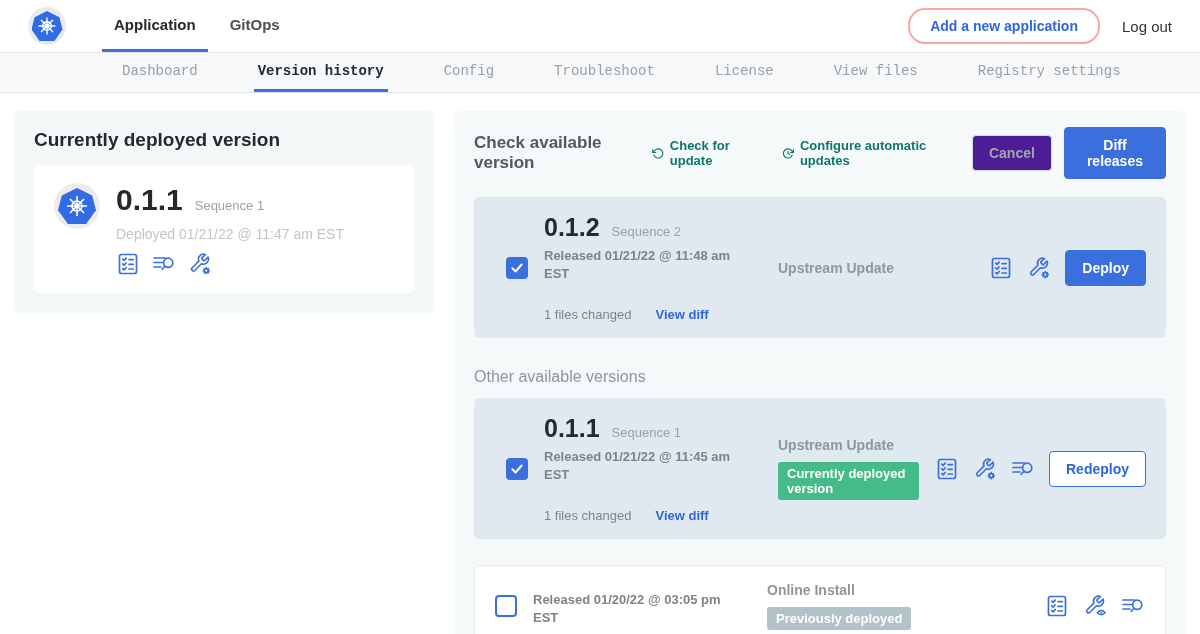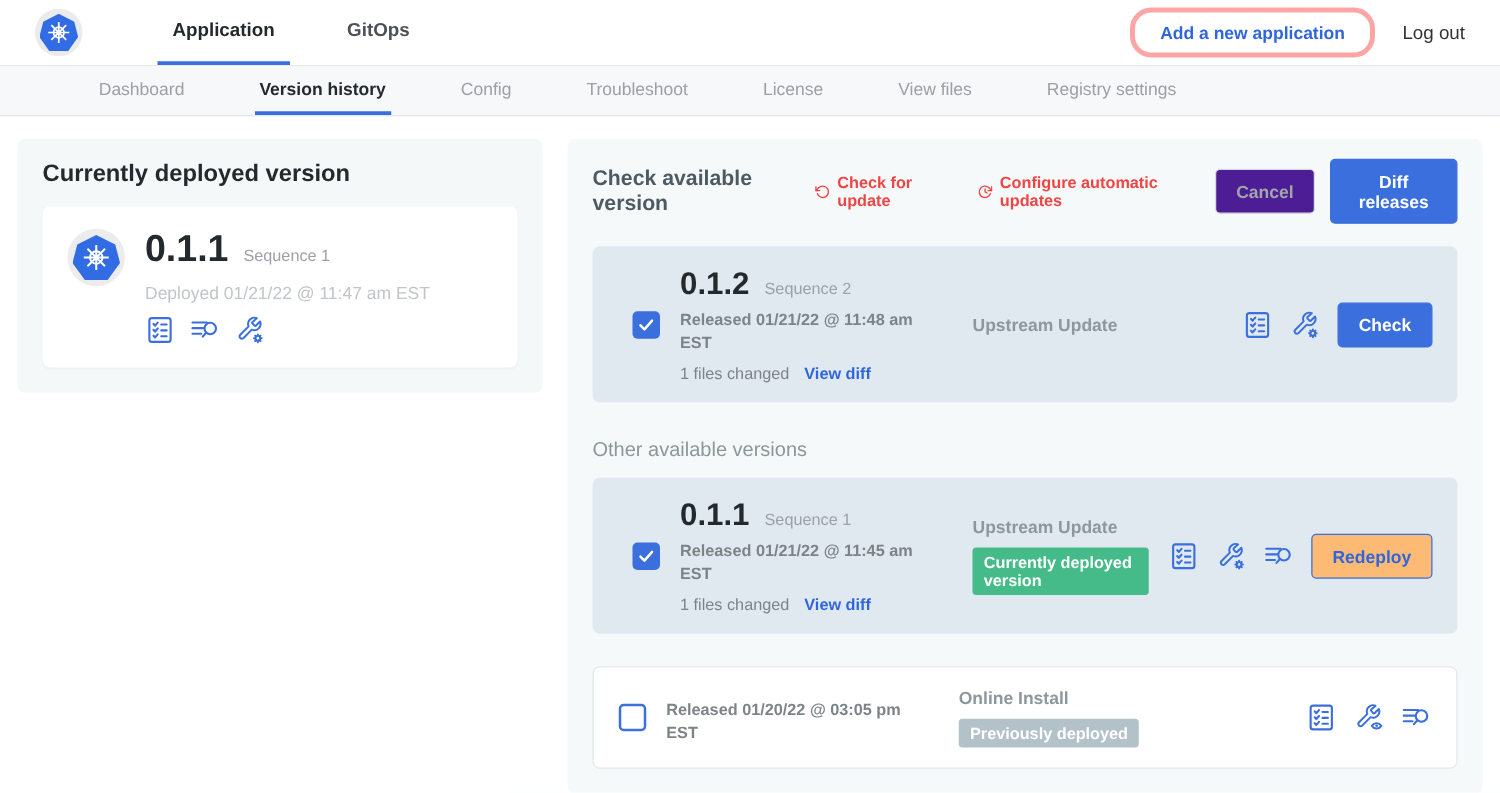--- a/index.html
+++ b/index.html
@@ -1,39 +1,39 @@
 <!DOCTYPE html>
 <html><head>
 <meta charset="utf-8">
 <style>
   * { margin:0; padding:0; box-sizing:border-box; }
   html,body { width:1200px; height:634px; overflow:hidden; background:#fff;
     font-family:"Liberation Sans", sans-serif; color:#323639; }
 
   
   .topnav { height:53px; display:flex; align-items:stretch; border-bottom:1px solid #e7e9ea;
-    background:#fff; padding:0 28px;gap:24px; }
+    background:#fff; padding:0 28px; }
   .brand { display:flex; align-items:center; margin-right:36px; }
   .logo-circle { width:38px; height:38px; border-radius:50%; background:#e9ebec;
     display:flex; align-items:center; justify-content:center; }
   .logo-hept { width:31px; height:30px; background:#326ce5; display:flex; align-items:center; justify-content:center;
     clip-path:polygon(50% 0%, 90% 21%, 100% 62%, 74% 100%, 26% 100%, 0% 62%, 10% 21%); }
   .logo-hept svg { width:22px; height:22px; }
   .topnav-tab { display:flex; align-items:center; padding:0 12px; font-size:15px; font-weight:bold;
     color:#4a5055; cursor:pointer; border-bottom:3px solid transparent; margin-right:10px; }
   .topnav-tab.active { color:#24292e; border-bottom-color:#3b6fdd; }
   .topnav-right { margin-left:auto; display:flex; align-items:center; gap:22px; }
-  .pill-btn { border:4px solid #fca5a5; color:#3066dd; background:#fff; font-weight:bold;
+  .pill-btn { border:2px solid #fca5a5; color:#3066dd; background:#fff; font-weight:bold;
     font-size:14px; border-radius:17px; padding:8px 20px; cursor:pointer;
     font-family:"Liberation Sans", sans-serif; }
   .logout { font-size:15px; color:#2f3337; cursor:pointer;text-align:right; }
 
   
   .subnav { height:40px; background:#f7f8f9; border-bottom:1px solid #e4e7e9;
-    display:flex; align-items:stretch; padding-left:75px; }
+    display:flex; align-items:stretch; padding-left:118px;font-family:Liberation Mono, monospace; }
   .subnav-tab { display:flex; align-items:center; padding:0 4px; margin-right:52px;
     font-size:14px; color:#9aa0a5; cursor:pointer; border-bottom:3px solid transparent; }
   .subnav-tab.active { color:#24292e; font-weight:bold; border-bottom-color:#3b6fdd; }
 
   
   .content { display:flex; gap:20px; padding:18px 14px; align-items:flex-start; }
 
   .deployed-panel { width:420px; background:#f4f8f9; border-radius:6px; padding:18px 20px 20px; }
   .deployed-panel h2 { font-size:19px; color:#24292e; margin-bottom:14px; }
   .deployed-card { background:#fff; border-radius:6px; padding:18px 20px; display:flex; gap:16px;
@@ -46,41 +46,41 @@
   .ver-big { font-size:30px; font-weight:bold; color:#24292e; }
   .seq { font-size:13px; color:#9ba1a5; }
   .deployed-at { font-size:14px; color:#c0c5c8; margin:9px 0 10px; }
   .icon-row { display:flex; align-items:center; gap:12px; color:#3b6fdd; }
   .icon-row svg { width:24px; height:24px; cursor:pointer; display:block; }
 
   
   .updates-panel { flex:1; background:#f6f9fa; border-radius:6px; padding:16px 20px 20px; min-height:507px; }
   .up-header { display:flex; align-items:center; }
   .up-title { font-size:17px; font-weight:600; color:#4e5a61; margin-right:20px; }
-  .blue-link { display:flex; align-items:center; gap:6px; color:#ef4444; font-size:13px;
+  .blue-link { display:flex; align-items:center; gap:6px; color:#0f766e; font-size:13px;
     font-weight:bold; cursor:pointer; margin-right:26px; }
   .blue-link svg { width:15px; height:15px; }
   .btn { font-family:"Liberation Sans", sans-serif; font-size:14px; font-weight:bold;
     border-radius:4px; padding:9px 16px; cursor:pointer; }
   .btn-cancel { background:#4c1d95; border:1px solid #d6dadd; color:#a0a6aa; margin-left:auto; margin-right:12px; }
   .btn-primary { background:#3b6fdd; border:1px solid #3b6fdd; color:#fff; }
-  .btn-outline { background:#fdba74; border:1px solid #3b6fdd; color:#3066dd; }
+  .btn-outline { background:#ffffff; border:1px solid #3b6fdd; color:#3066dd; }
 
   .version-card { border-radius:6px; display:flex; align-items:center; gap:16px; padding:16px 20px; }
   .card-shaded { background:#dfe9ef;padding-left:32px; }
   .card-white { background:#fff; border:1px solid #e4e8ea; }
   .checkbox { width:22px; height:22px; border-radius:4px; flex:none; cursor:pointer;
     display:flex; align-items:center; justify-content:center; }
   .checkbox.checked { background:#3b6fdd; }
   .checkbox.unchecked { background:#fff; border:2px solid #3b6fdd; }
   .checkbox svg { width:14px; height:14px; }
   .vc-info { width:218px; flex:none; }
   .vc-ver { font-size:25px; font-weight:bold; color:#24292e; }
   .released { font-size:13px; font-weight:bold; color:#7d8488; margin-top:5px; max-width:190px; line-height:1.35; }
-  .files-row { display:flex; gap:12px; margin-top:9px; font-size:13px; }
+  .files-row { display:flex; gap:24px; margin-top:25px; font-size:13px; }
   .files-changed { color:#7d8488; }
   .view-diff { color:#3066dd; font-weight:bold; cursor:pointer; }
   .vc-source { flex:1; }
   .source-label { font-size:14px; font-weight:bold; color:#8e979c; }
   .badge { display:inline-block; margin-top:9px; padding:4px 9px; border-radius:3px;
     font-size:13px; font-weight:bold; color:#fff; }
   .badge-green { background:#44bb88; }
   .badge-grey { background:#b3c2c8; }
   .vc-actions { display:flex; align-items:center; gap:14px; color:#3b6fdd; }
   .vc-actions svg { width:24px; height:24px; cursor:pointer; display:block; }
@@ -254,21 +254,21 @@
       <div class="vc-source">
         <div class="source-label">Upstream Update</div>
       </div>
       <div class="vc-actions">
         <svg>
             <use href="#sym-checklist"></use>
           </svg>
         <svg>
             <use href="#sym-wrench-gear"></use>
           </svg>
-        <button class="btn btn-primary">Check</button>
+        <button class="btn btn-primary">Deploy</button>
       </div>
     </div>
 
     <div class="other-title">Other available versions</div>
 
     <div class="version-card card-shaded">
       <div class="checkbox checked">
         <svg>
             <use href="#sym-check"></use>
           </svg>

